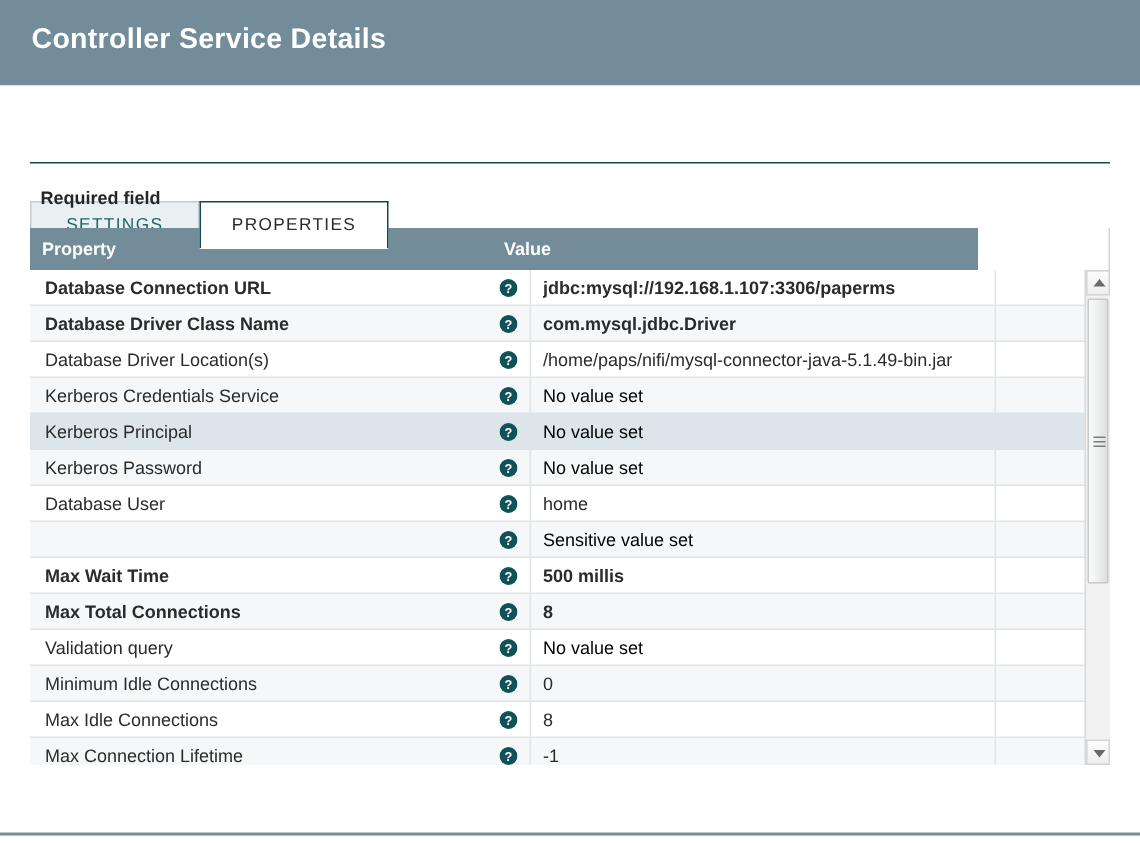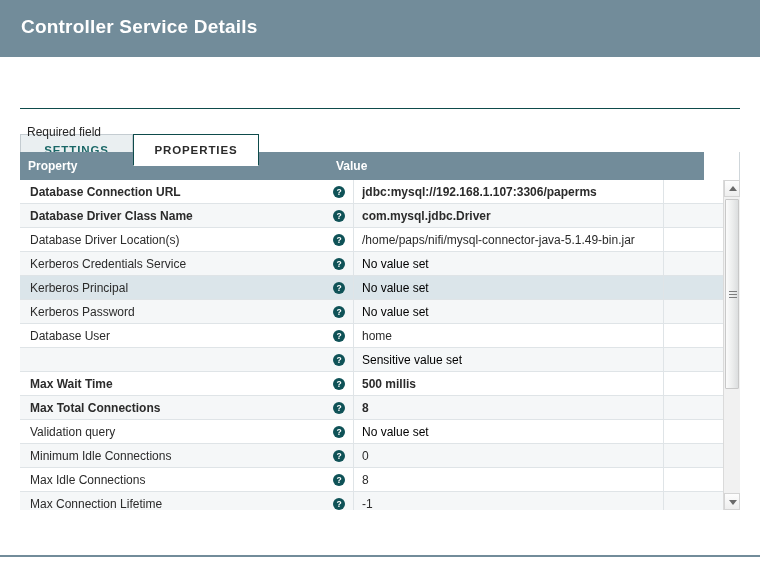--- a/index.html
+++ b/index.html
@@ -48,21 +48,21 @@
     background: #0e4b4b;
   }
   .tab {
     position: absolute;
     top: 77px;
     height: 32px;
     border: 1px solid #c4ccd1;
     background: #eaeff1;
     color: #1a6767;
     font-size: 11.5px;
-    font-weight: bold;
+    font-weight: normal;
     letter-spacing: 0.9px;
     text-align: center;
     line-height: 30px;
     cursor: pointer;
     user-select: none;
   }
   .tab.active {
     background: #ffffff;
     border: 1px solid #0e4b4b;
     border-bottom: 1px solid #ffffff;
@@ -71,36 +71,36 @@
   }
   .tab-0 { left: 20px;  width: 113px; }
   .tab-1 { left: 133px; width: 126px; }
   .tab-2 { left: 243px; width: 111px; }
 
   
   .required-label {
     position: absolute;
     left: 27px; top: 125px;
     font-size: 12px;
-    font-weight: normal;
+    font-weight: bold;
     color: #262626;
   }
 
   
   .table-wrap {
     position: absolute;
     left: 20px; top: 152px;
     width: 720px; height: 358px;
     overflow: hidden;
     border-right: 1px solid #cfd6da;
   }
   .thead {
     position: absolute;
     left: 0; top: 0;
-    width: 684px; height: 28px;
+    width: 632px; height: 28px;
     background: #728c9a;
   }
   .th {
     position: absolute;
     top: 0;
     height: 28px;
     line-height: 28px;
     font-size: 12px;
     font-weight: bold;
     color: #ffffff;

